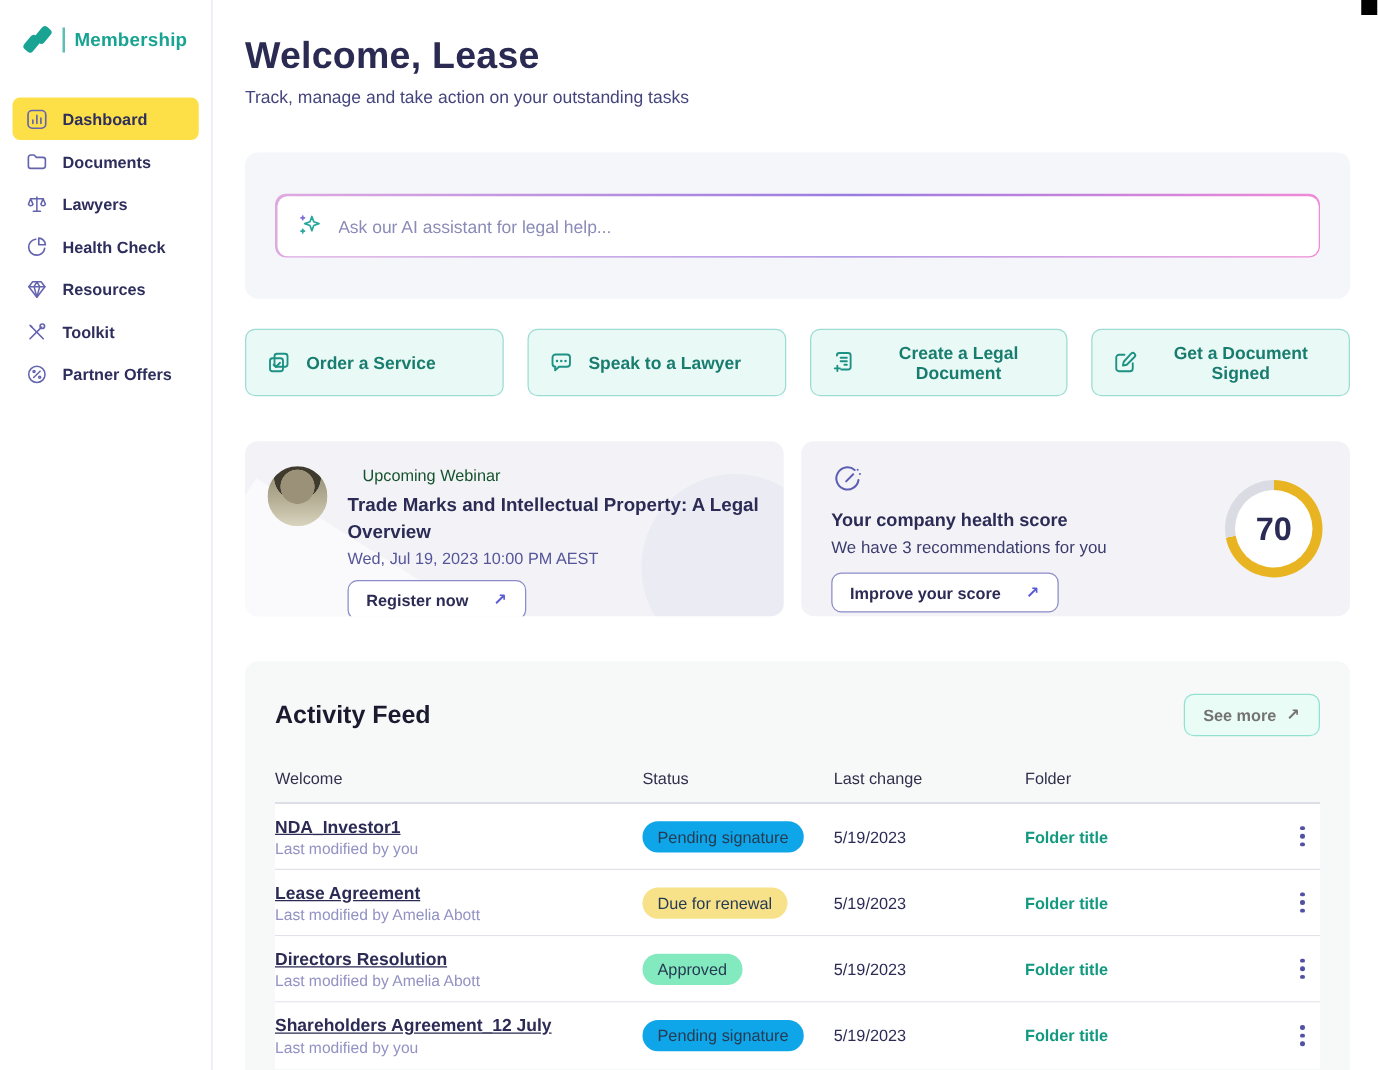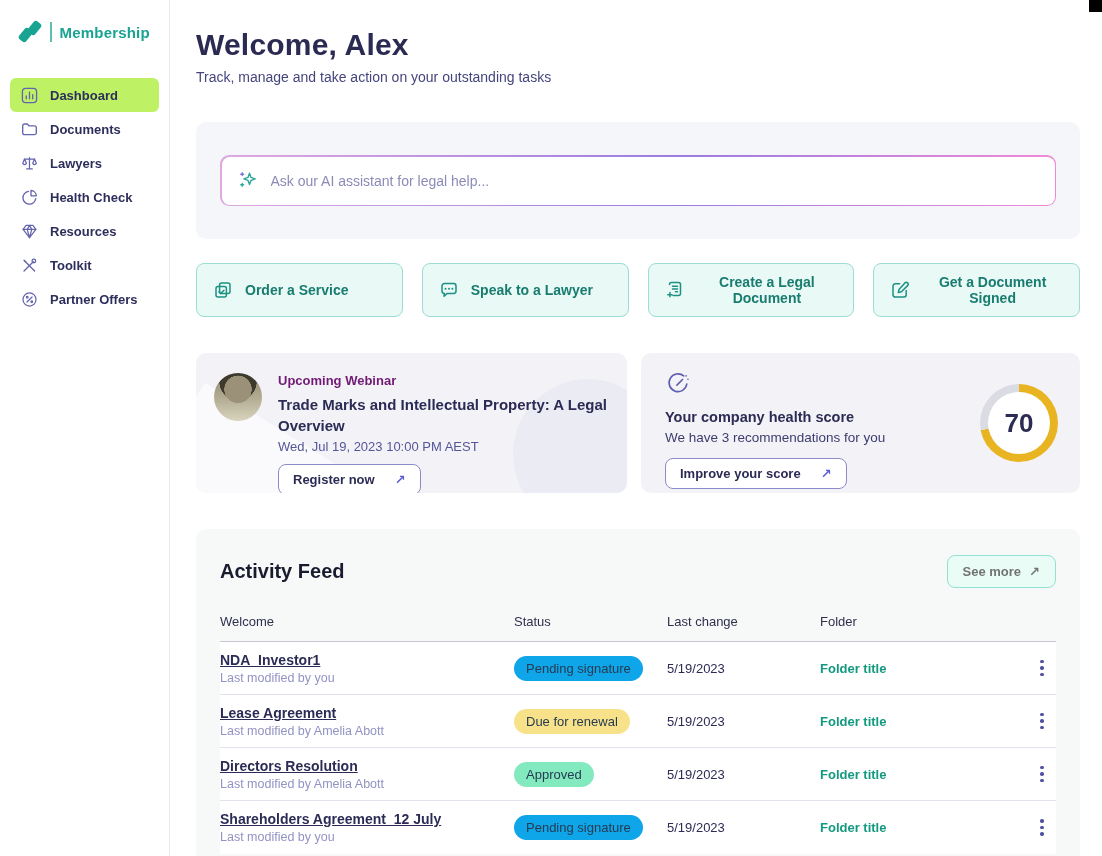--- a/index.html
+++ b/index.html
@@ -14,21 +14,21 @@
   .sidebar { width:170px; flex:0 0 170px; border-right:1px solid #E8E8EF; padding-top:20px; background:#fff; }
   .logo { display:flex; align-items:center; gap:8px; padding-left:20px; margin-bottom:34px; }
   .logo-ic { position:relative; width:22px; height:24px; }
   .logo-ic i { position:absolute; width:9px; height:14px; background:#18A392; border-radius:3px; transform:rotate(40deg); }
   .logo-ic i.a { left:1px; top:8px; }
   .logo-ic i.b { left:10px; top:1px; }
   .logo-bar { width:1.5px; height:20px; background:#18A392; opacity:.7; }
   .logo-text { color:#18A392; font-size:15px; font-weight:700; letter-spacing:.2px; }
   .nav { padding:0 10px; }
   .nav-item { display:flex; align-items:center; gap:12px; height:34px; padding:0 10px; border-radius:6px; cursor:pointer; color:#2E2E5C; }
-  .nav-item.active { background:#bef264; }
+  .nav-item.active { background:#fde047; }
   .nav-ic { width:18px; height:18px; display:flex; align-items:center; justify-content:center; color:#6464AE; }
   .nav-label { font-size:13px; font-weight:700; color:#2E2E5C; }
 
   
   .main { flex:1; padding:28px 22px 0 26px; }
   h1 { font-size:30px; font-weight:700; color:#2A2A52; letter-spacing:.2px; }
   .subtitle { font-size:14px; color:#45457E; margin-top:7px; }
 
   
   .ai-card { margin-top:37px; background:#F5F6FA; border-radius:10px; padding:33px 24px; }
@@ -50,21 +50,21 @@
   .webinar { flex:0 0 431px; padding:20px 20px 20px 18px; display:flex; gap:16px; }
   .webinar::before { content:""; position:absolute; left:-40px; bottom:-60px; width:190px; height:130px;
     background:rgba(255,255,255,.6); transform:rotate(32deg); }
   .webinar::after { content:""; position:absolute; right:-36px; top:26px; width:150px; height:150px;
     border-radius:50%; background:rgba(99,99,178,.05); }
   .avatar { width:48px; height:48px; border-radius:50%; flex:0 0 48px; position:relative; z-index:1;
     background:radial-gradient(circle at 50% 34%, #9A9178 0 34%, transparent 35%),
                radial-gradient(circle at 50% 18%, #3E3A2E 0 40%, transparent 41%),
                linear-gradient(180deg,#8F8870 0%, #B5AE95 55%, #D9D4BE 100%); }
   .webinar-body { position:relative; z-index:1; }
-  .webinar-label { font-size:13px; font-weight:700; color:#701a75; }
+  .webinar-label { font-size:13px; font-weight:400; color:#14532d;margin-left:12px; }
   .webinar-title { font-size:15px; font-weight:700; color:#2B2B55; line-height:1.4; margin-top:6px; max-width:340px; }
   .webinar-date { font-size:13px; color:#55559A; margin-top:3px; }
   .outline-btn { margin-top:10px; background:#fff; border:1px solid #8B8BC9; border-radius:8px;
     padding:7px 14px; font-family:inherit; font-size:13px; font-weight:700; color:#2B2B55;
     display:inline-flex; align-items:center; gap:20px; cursor:pointer; }
   .outline-btn .arrow { color:#5B5BD6; font-size:13px; }
 
   .health { flex:1; padding:18px 24px; }
   .gauge-ic { width:26px; height:26px; color:#5D5DB2; }
   .health-title { font-size:14.5px; font-weight:700; color:#2B2B55; margin-top:12px; }
@@ -181,21 +181,21 @@
               <circle cx="6.6" cy="6.6" r=".85"></circle>
               <circle cx="11.4" cy="11.4" r=".85"></circle>
             </svg>
         </span>
         <span class="nav-label">Partner Offers</span>
       </div>
     </div>
   </div>
 
   <div class="main">
-    <h1>Welcome, Alex</h1>
+    <h1>Welcome, Lease</h1>
     <div class="subtitle">Track, manage and take action on your outstanding tasks</div>
 
     <div class="ai-card">
       <div class="ai-border">
         <div class="ai-input-wrap">
           <span>
             <svg width="21" height="21" viewBox="0 0 21 21" fill="none" stroke-width="1.4" stroke-linecap="round" stroke-linejoin="round">
                 <path stroke="#2AA79B" d="M11.5 3.2l1.5 4.2 4.2 1.5-4.2 1.5-1.5 4.2-1.5-4.2-4.2-1.5 4.2-1.5z"></path>
                 <path stroke="#7C6FD9" d="M4.2 2.8v2.8M2.8 4.2h2.8"></path>
                 <path stroke="#2AA79B" d="M4.2 13.4v2.8M2.8 14.8h2.8"></path>

